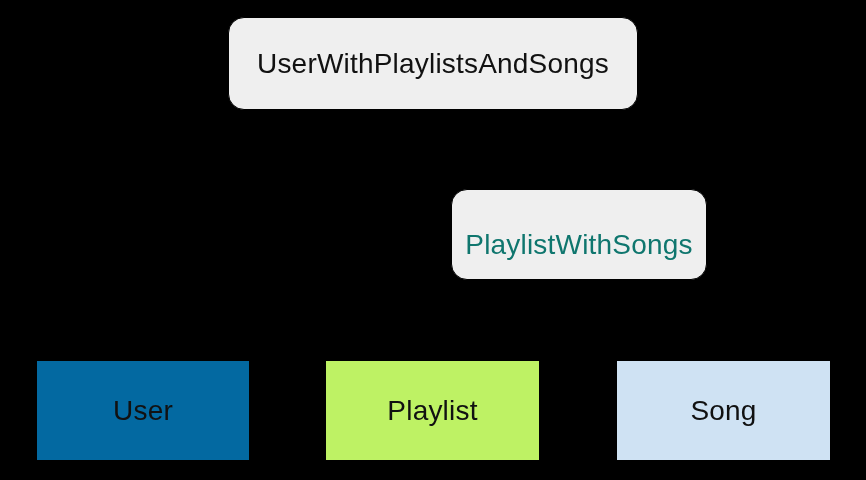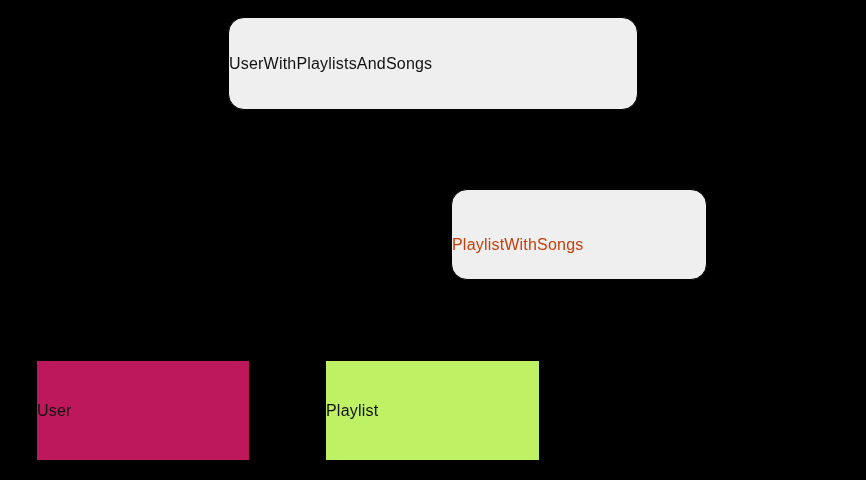--- a/index.html
+++ b/index.html
@@ -11,24 +11,24 @@
     position: relative;
     width: 866px;
     height: 480px;
     overflow: hidden;
     font-family: "Liberation Sans", sans-serif;
   }
   .node {
     position: absolute;
     display: flex;
     align-items: center;
-    justify-content: flex-start;
+    justify-content: center;
     box-sizing: border-box;
     border: 1px solid #000;
-    font-size: 16px;
+    font-size: 28px;
     letter-spacing: 0.2px;
   }
   .node-rounded {
     border-radius: 16px;
   }
   #node-uwpas    { left: 228px; top: 17px;  width: 410px; height: 93px;  }
   #node-pws      { left: 451px; top: 189px; width: 256px; height: 91px;  }
   #node-user     { left: 36px;  top: 360px; width: 214px; height: 101px; }
   #node-playlist { left: 325px; top: 360px; width: 215px; height: 101px; }
   #node-song     { left: 616px; top: 360px; width: 215px; height: 101px; }
@@ -39,25 +39,28 @@
 </head>
 <body>
 
 <div class="canvas" style="background-color: rgb(0, 0, 0);">
 
   <div class="node node-rounded" id="node-uwpas" style="background-color: rgb(239, 239, 239);">
     <span class="node-label" style="color: rgb(17, 17, 17);">UserWithPlaylistsAndSongs</span>
   </div>
 
   <div class="node node-rounded" id="node-pws" style="background-color: rgb(239, 239, 239);">
-    <span class="node-label" style="color: #c2410c; margin-top: 20px;">PlaylistWithSongs</span>
+    <span class="node-label" style="color: #0f766e; margin-top: 20px;">PlaylistWithSongs</span>
   </div>
 
-  <div class="node" id="node-user" style="background-color: #be185d;">
+  <div class="node" id="node-user" style="background-color: #0369a1;">
     <span class="node-label" style="color: rgb(17, 17, 17);">User</span>
   </div>
 
   <div class="node" id="node-playlist" style="background-color: #bef264;">
     <span class="node-label" style="color: rgb(17, 17, 17);">Playlist</span>
   </div>
 
+  <div class="node" id="node-song" style="background-color: rgb(207, 226, 243);">
+    <span class="node-label" style="color: rgb(17, 17, 17);">Song</span>
+  </div>
 
 </div>
 
 </body></html>

